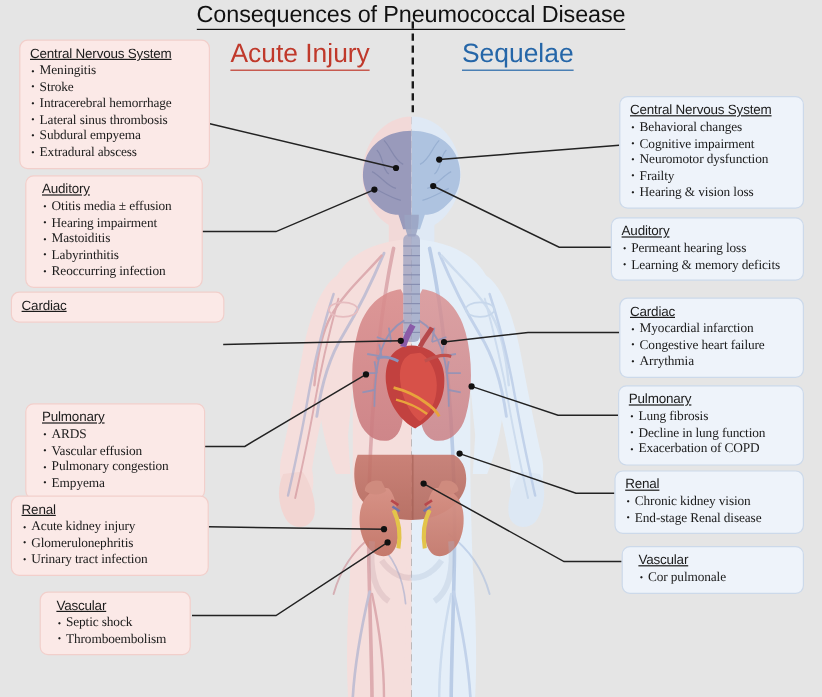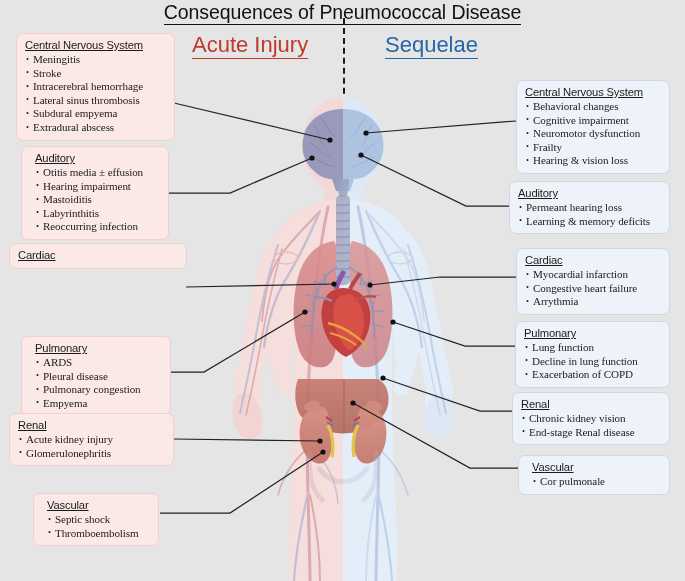--- a/index.html
+++ b/index.html
@@ -392,31 +392,32 @@
   </div>
 
   <div class="box acute" style="left:9px; top:243px; width:178px;">
     <span class="bhead">Cardiac</span>
   </div>
 
   <div class="box acute indent" style="left:21px; top:336px; width:150px;">
     <span class="bhead">Pulmonary</span>
     <ul>
       <li>ARDS</li>
-      <li>Pleural disease</li>
+      <li>Vascular effusion</li>
       <li>Pulmonary congestion</li>
       <li>Empyema</li>
     </ul>
   </div>
 
   <div class="box acute" style="left:9px; top:413px; width:165px;">
     <span class="bhead">Renal</span>
     <ul>
       <li>Acute kidney injury</li>
       <li>Glomerulonephritis</li>
+      <li>Urinary tract infection</li>
     </ul>
   </div>
 
   <div class="box acute indent" style="left:33px; top:493px; width:126px;">
     <span class="bhead">Vascular</span>
     <ul>
       <li>Septic shock</li>
       <li>Thromboembolism</li>
     </ul>
   </div>
@@ -445,21 +446,21 @@
     <ul>
       <li>Myocardial infarction</li>
       <li>Congestive heart failure</li>
       <li>Arrythmia</li>
     </ul>
   </div>
 
   <div class="box seq" style="left:515px; top:321px; width:155px;">
     <span class="bhead">Pulmonary</span>
     <ul>
-      <li>Lung function</li>
+      <li>Lung fibrosis</li>
       <li>Decline in lung function</li>
       <li>Exacerbation of COPD</li>
     </ul>
   </div>
 
   <div class="box seq" style="left:512px; top:392px; width:158px;">
     <span class="bhead">Renal</span>
     <ul>
       <li>Chronic kidney vision</li>
       <li>End-stage Renal disease</li>

